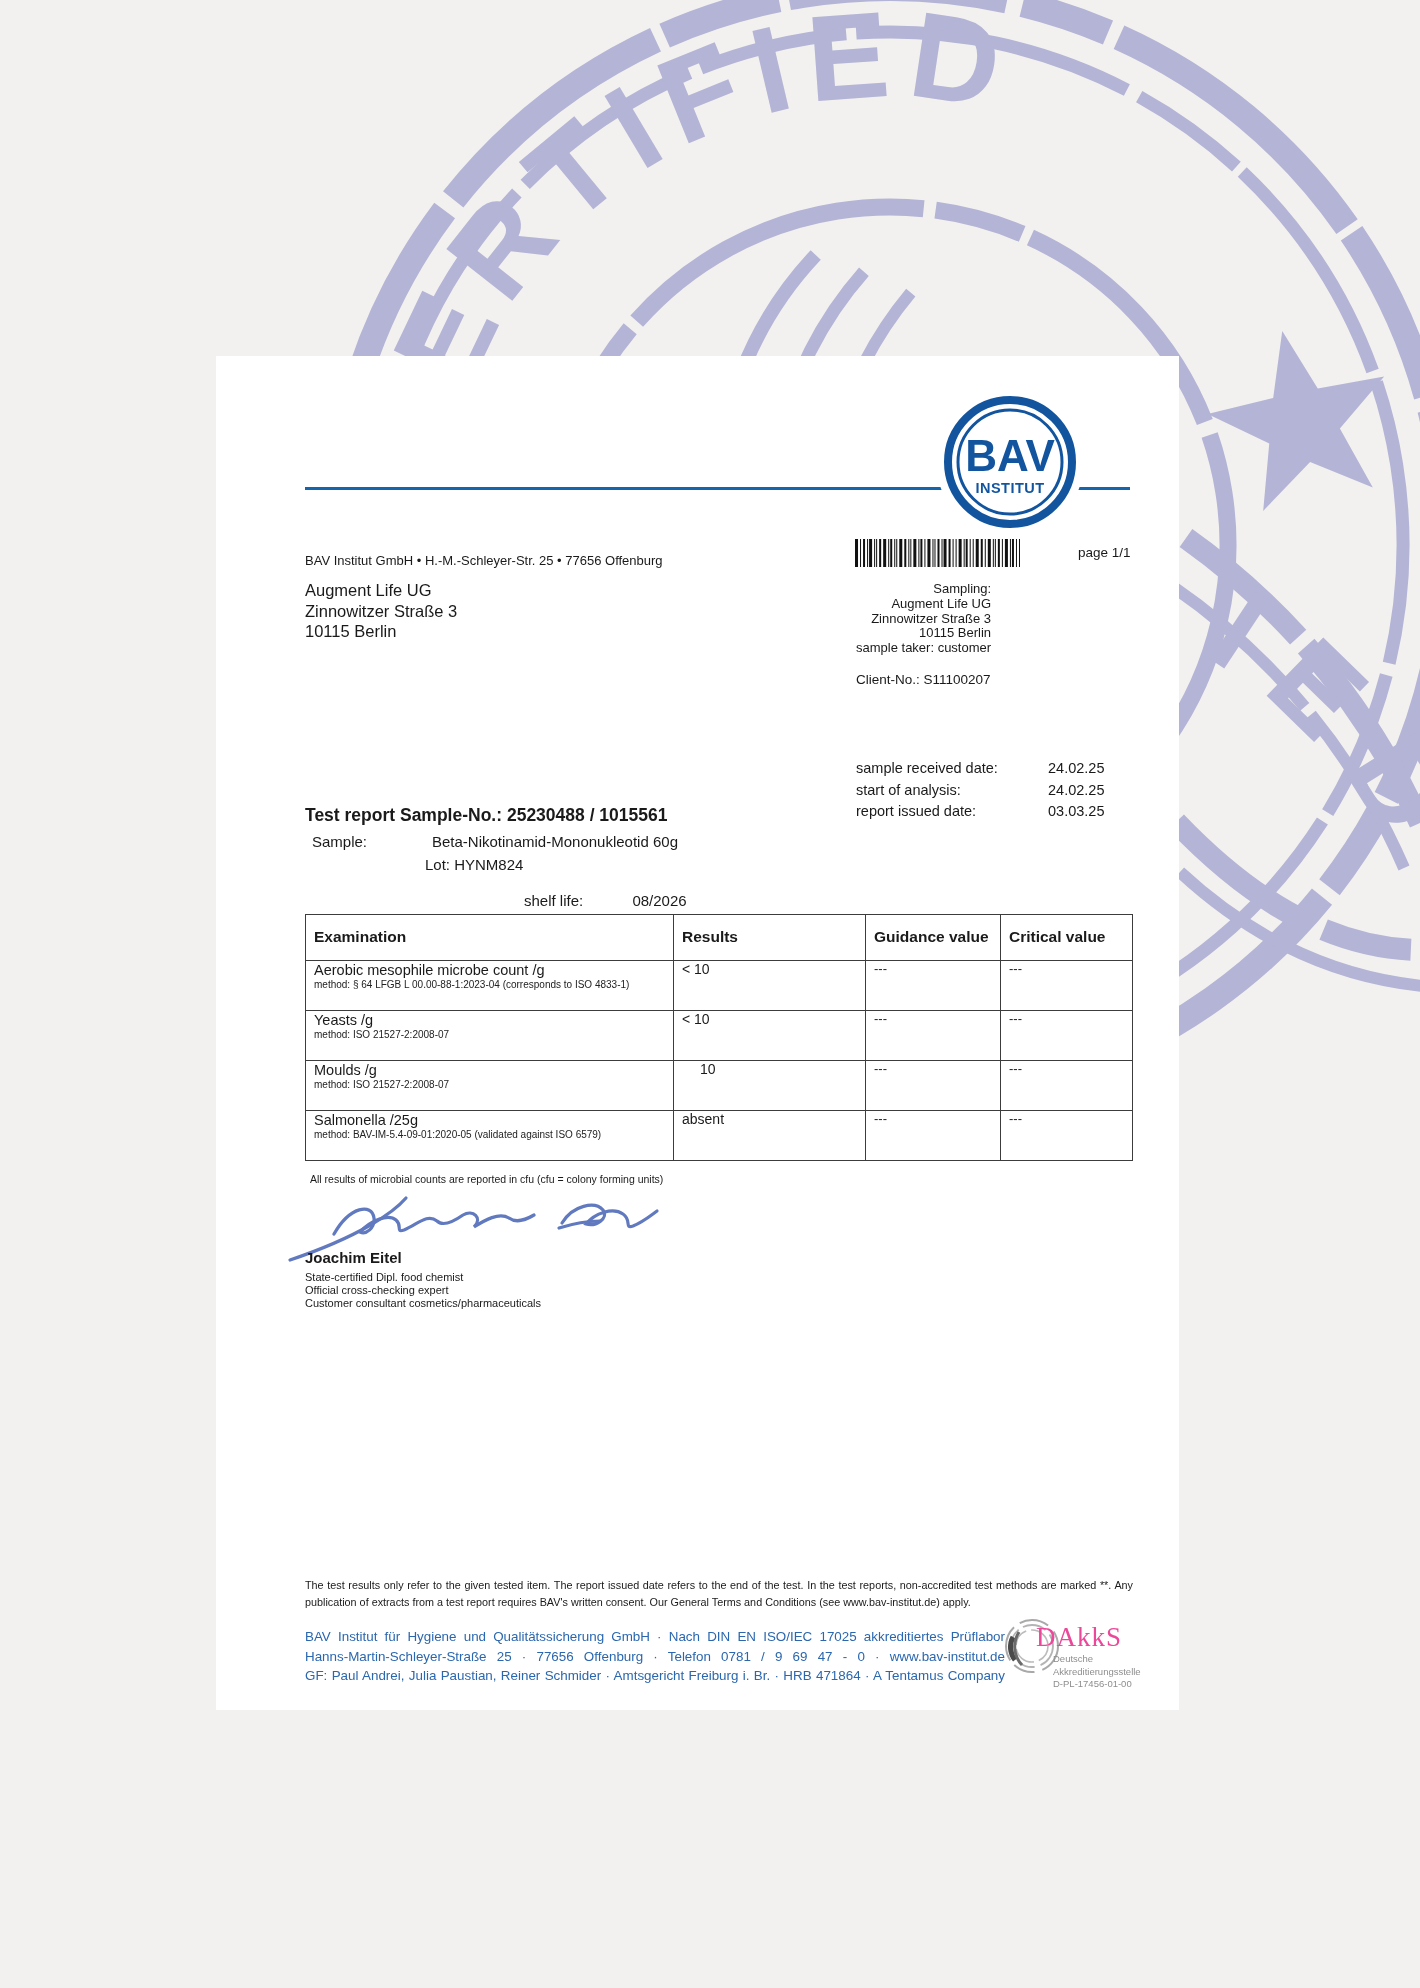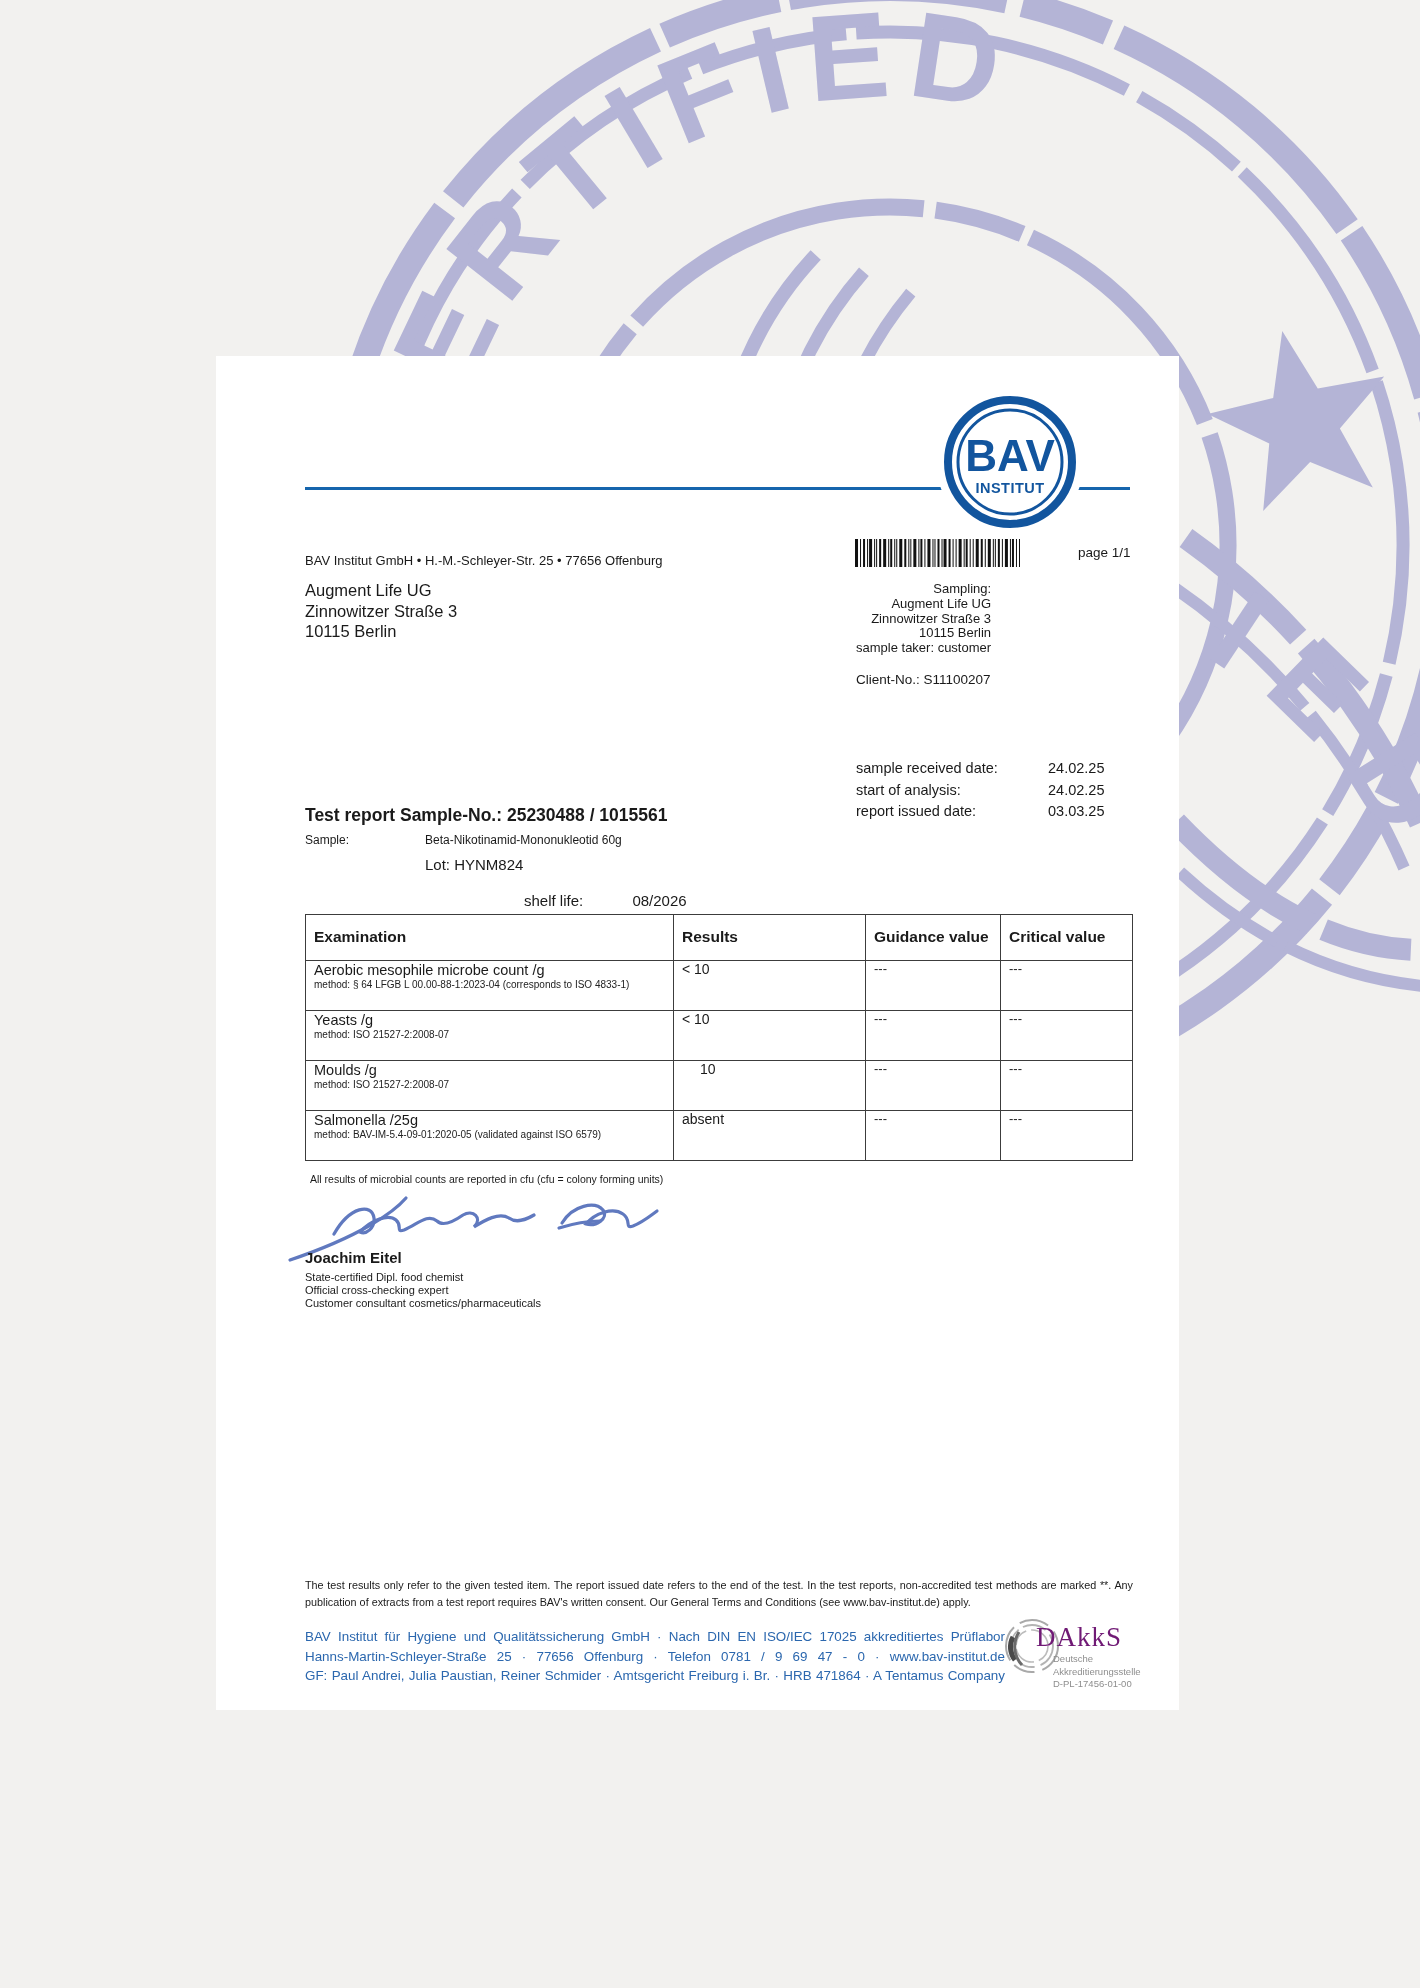--- a/index.html
+++ b/index.html
@@ -15,21 +15,21 @@
   .recipient{left:89px;top:224px;font-size:16.5px;line-height:20.5px;}
   .barcode{left:639px;top:183px;width:167px;height:28px;}
   .page-ind{left:862px;top:189px;font-size:13.5px;}
   .sampling{left:640px;top:226px;font-size:13px;line-height:14.8px;text-align:right;}
   .client{left:640px;top:316px;font-size:13.5px;}
   .dates{left:640px;top:402px;font-size:14.5px;line-height:21.5px;width:290px;}
   .dates .row{display:flex;}
   .dates .lbl{width:192px;}
   
   .title{left:89px;top:449px;font-size:17.5px;font-weight:bold;}
-  .sampleline{left:89px;top:477px;font-size:12px;}
+  .sampleline{left:96px;top:477px;font-size:15px;}
   .sampleline .val{position:absolute;left:120px;white-space:nowrap;}
   .lotline{left:209px;top:500px;font-size:15px;}
   .shelf{left:308px;top:536px;font-size:15px;}
   .shelf .val{margin-left:45px;}
   
   table.results{position:absolute;left:89px;top:558px;border-collapse:collapse;table-layout:fixed;width:827px;}
   table.results th, table.results td{border:1px solid #3c3c3c;vertical-align:top;padding:0 8px;}
   table.results th{text-align:left;font-size:15.5px;line-height:20px;padding-top:12px;height:46px;box-sizing:border-box;}
   table.results td{height:50px;box-sizing:border-box;}
   td.exam{padding-top:5px;}
@@ -43,21 +43,21 @@
   .sig-svg{left:60px;top:836px;width:390px;height:72px;}
   .sig-name{left:89px;top:893px;font-size:15px;font-weight:bold;}
   .sig-titles{left:89px;top:915px;font-size:11px;line-height:13px;}
   
   .disclaimer{left:89px;top:1221px;width:828px;font-size:10.8px;line-height:16.8px;text-align:justify;}
   .bluefoot{left:89px;top:1271px;width:700px;color:#2b67ae;font-size:13.4px;line-height:19.6px;}
   .bluefoot .jline{text-align:justify;text-align-last:justify;}
   .bluefoot .bold{font-weight:normal;}
   .dakks{left:786px;top:1256px;width:180px;height:90px;}
   .dakks-swirl{position:absolute;left:0;top:4px;width:60px;height:60px;}
-  .dakks-word{position:absolute;left:34px;top:10px;font-family:"Liberation Serif", serif;font-size:27px;color:#701a75;letter-spacing:1px;}
+  .dakks-word{position:absolute;left:34px;top:10px;font-family:"Liberation Serif", serif;font-size:27px;color:#ec4899;letter-spacing:1px;}
   .dakks-small{position:absolute;left:51px;top:41px;font-size:9.5px;line-height:12.5px;color:#8e8e8e;}
 </style>
 </head>
 <body>
 
 <div class="stage">
 
   <svg class="stamp-layer" viewBox="0 0 1420 1988" xmlns="http://www.w3.org/2000/svg">
     <g fill="none" stroke="#b4b4d6">
 

